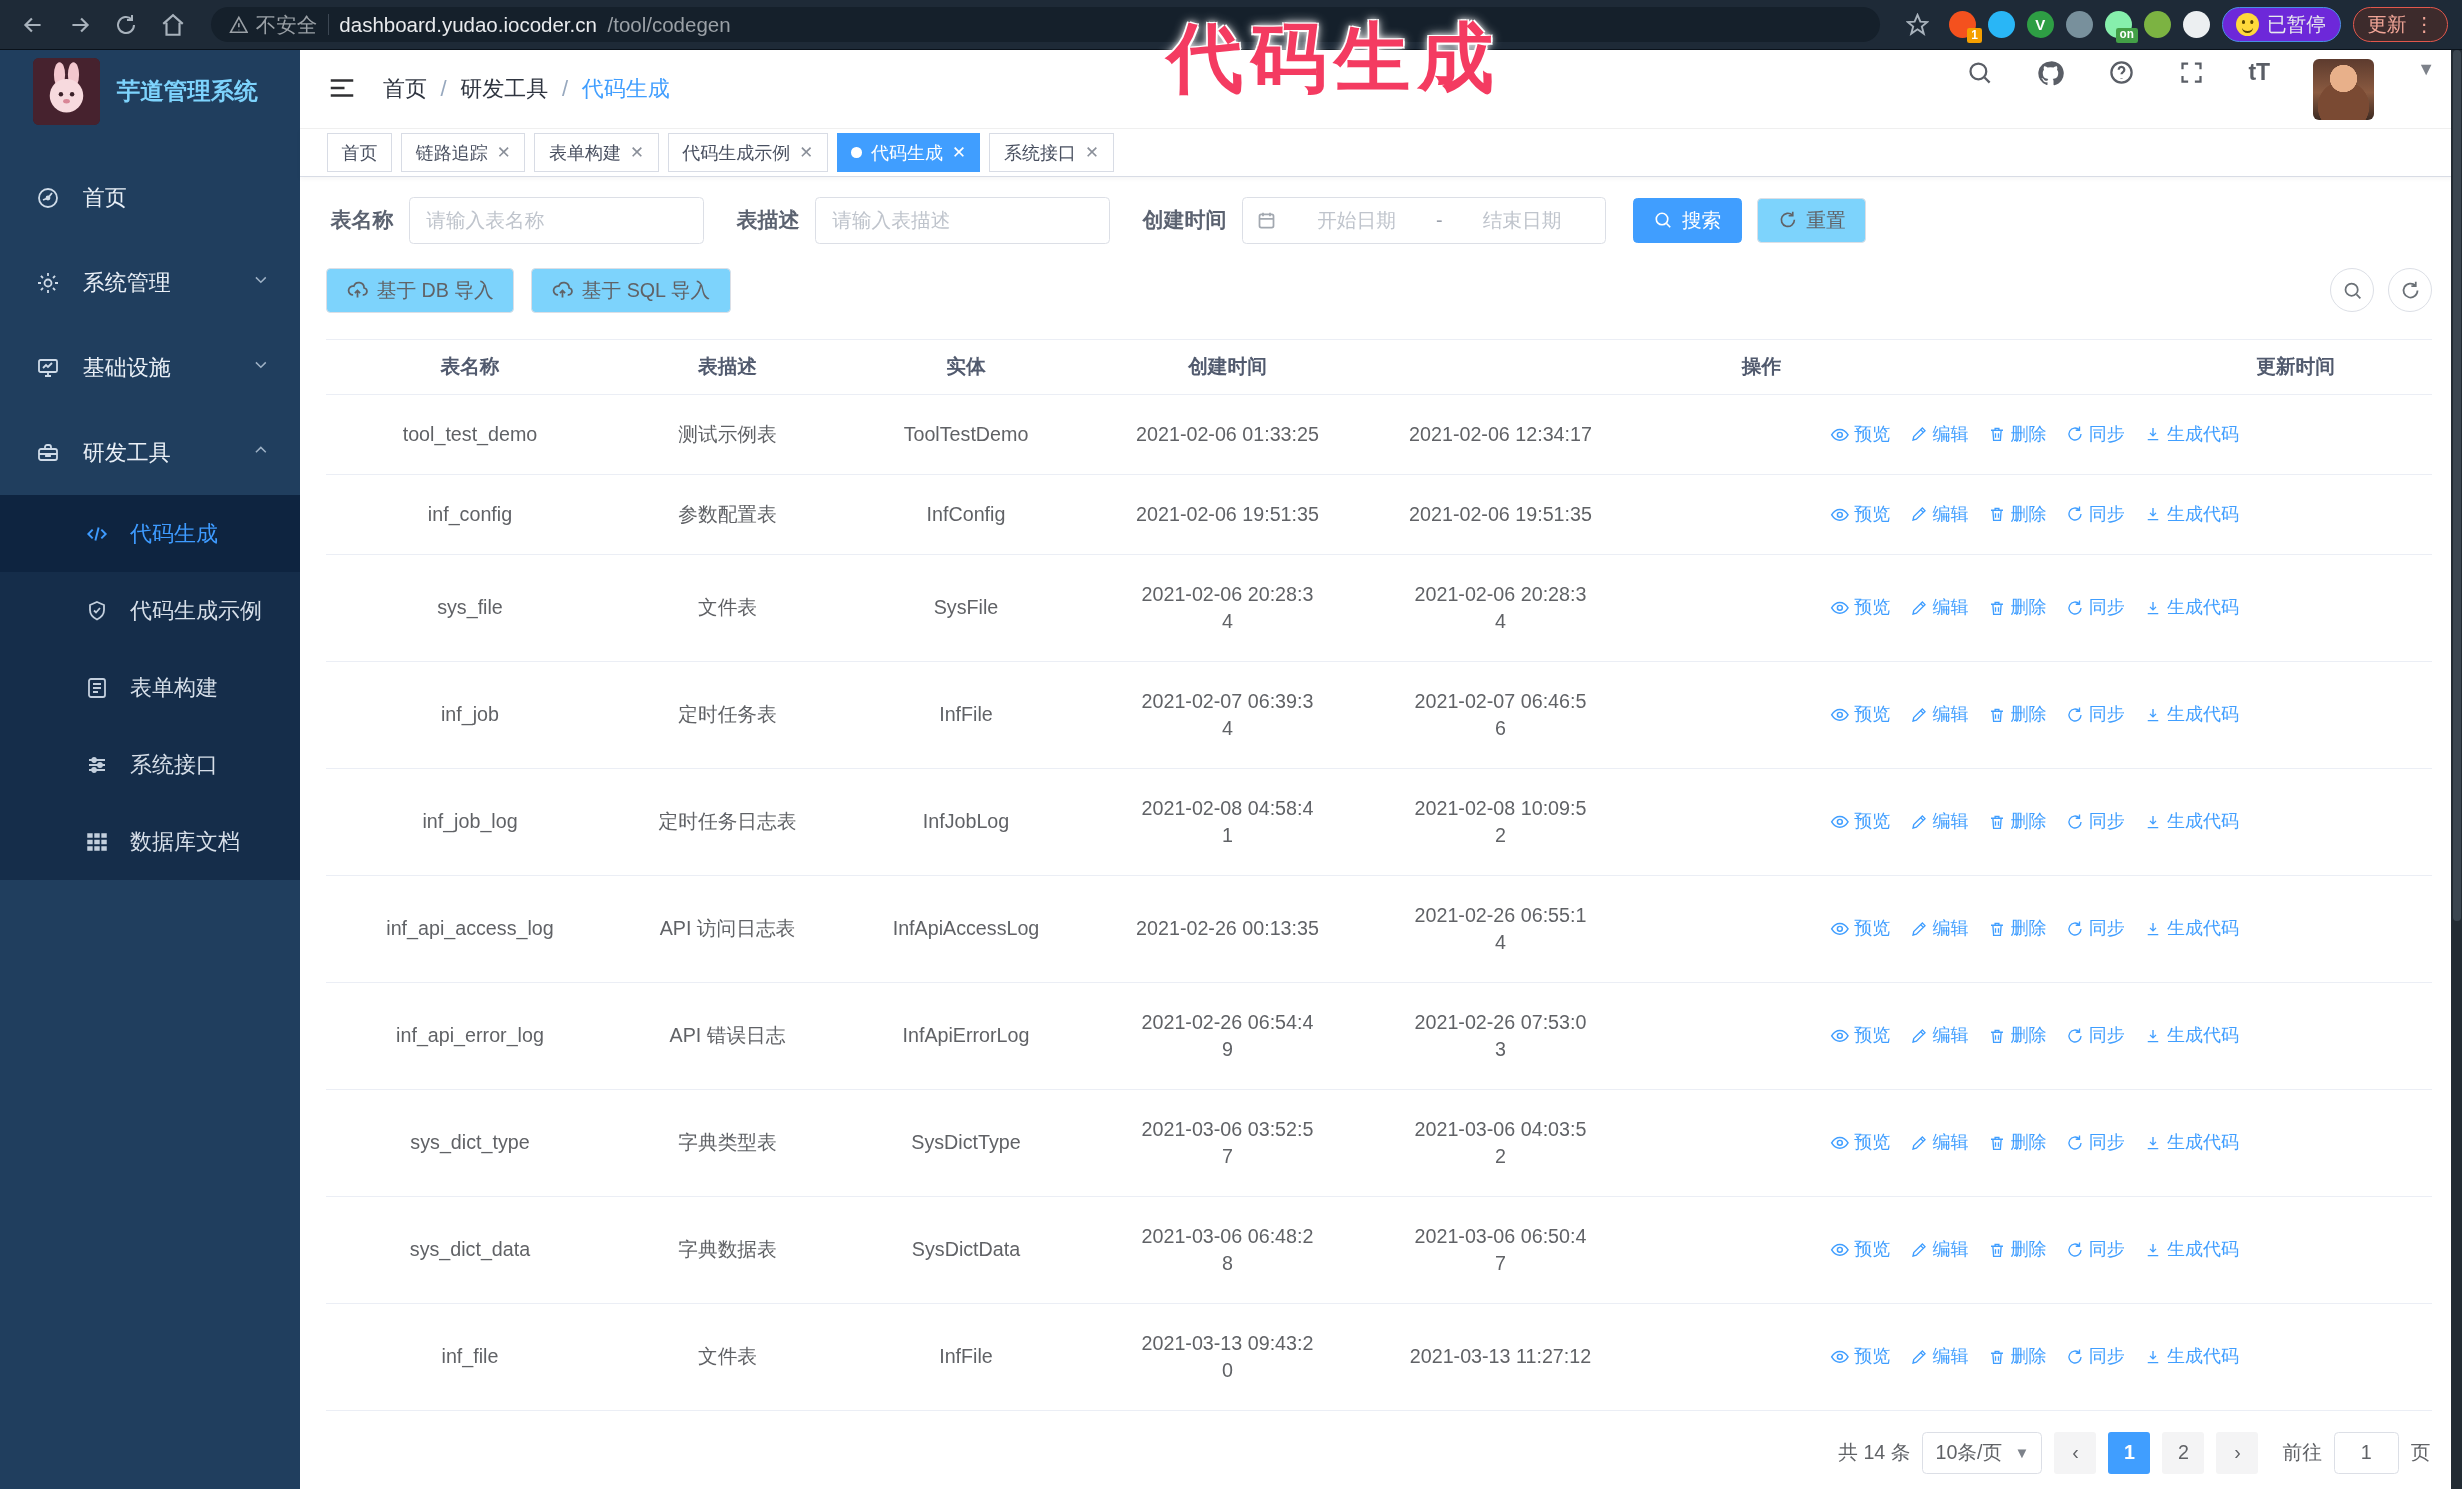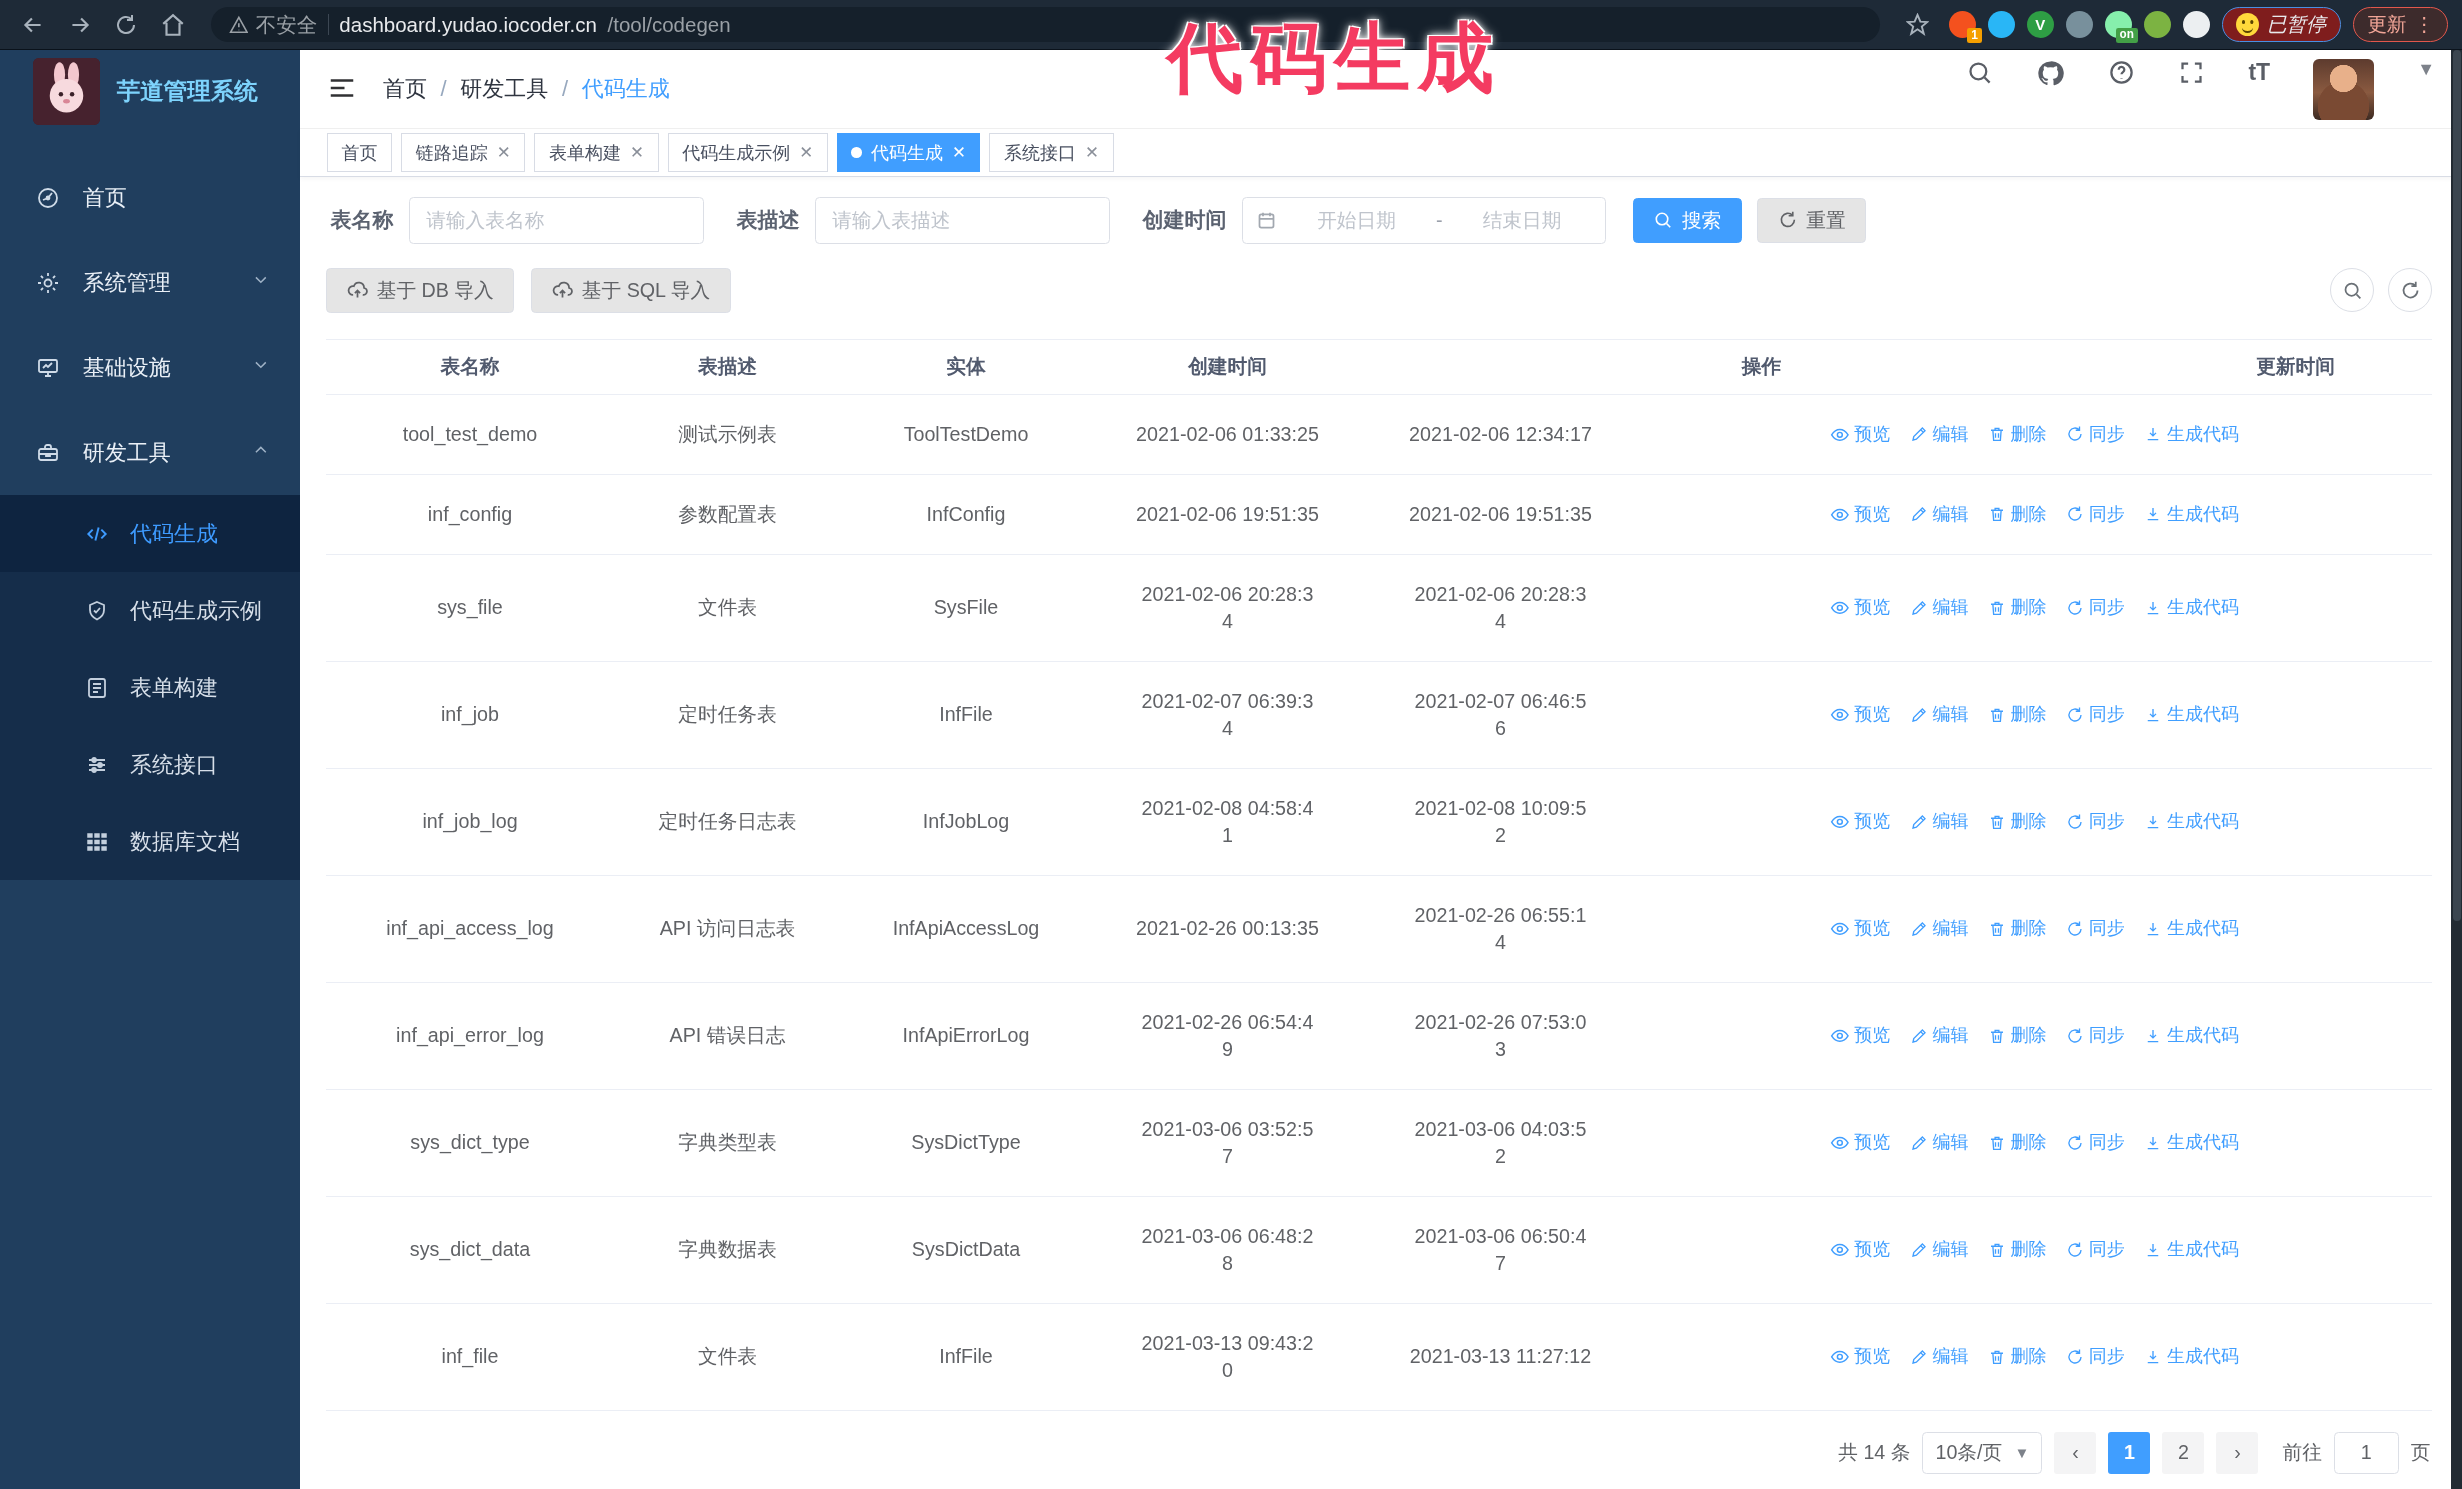--- a/index.html
+++ b/index.html
@@ -13,21 +13,21 @@
   .urlbar { flex:1; height:35px; background:#15202b; border-radius:17.4px; display:flex; align-items:center; padding:0 18px; gap:10.6px; margin:0 10.6px; min-width:0; }
   .urlbar .warn { color:#9aa0a6; display:flex; align-items:center; gap:7.6px; font-size:20.5px; white-space:nowrap; }
   .urlbar .sep { width:0.8px; height:21px; background:#3c4753; }
   .url-host { color:#e8eaed; font-size:20.5px; white-space:nowrap; }
   .url-path { color:#9aa0a6; font-size:20.5px; white-space:nowrap; }
   .ext-row { display:flex; align-items:center; gap:12px; flex:0 0 auto; }
   .ext { position:relative; width:27px; height:27px; border-radius:50%; display:flex; align-items:center; justify-content:center; font-size:15px; font-weight:700; color:#fff; }
   .ext .badge { position:absolute; right:-6px; bottom:-4.5px; background:#f59f00; color:#fff; font-size:12px; line-height:1; padding:1.5px 3.8px; border-radius:2.3px; font-weight:700; }
   .ext .badge.green { background:#43a047; }
   .pill { height:35px; border-radius:17.4px; display:flex; align-items:center; gap:7.6px; padding:0 13.6px; font-size:19.7px; white-space:nowrap; }
-  .pill-paused { border:1.5px solid #4a8fe2; color:#e8eaed; background:#7f1d1d;font-style:italic; }
+  .pill-paused { border:1.5px solid #4a8fe2; color:#e8eaed; background:#6d28d9; }
   .pill-update { border:1.5px solid #e2574c; color:#f0a496; background:#3d2b2c; }
   .face { width:23px; height:23px; border-radius:50%; background:#ffd93b; position:relative; }
   .face:before { content:""; position:absolute; left:5.3px; top:6.8px; width:3.8px; height:3.8px; border-radius:50%; background:#5a4500; box-shadow:8.3px 0 0 #5a4500; }
   .face:after { content:""; position:absolute; left:6px; top:13px; width:10.6px; height:5.3px; border-bottom:2.3px solid #5a4500; border-radius:0 0 7.6px 7.6px; }
   .dots3 { font-size:19.7px; color:#f0a496; letter-spacing:0; }
 
   
   .app { display:flex; height:1440px; }
   .sidebar { width:300px; background:#203e5e; color:#e4ebf3; flex:0 0 auto; display:flex; flex-direction:column; }
   .logo-row { height:82px; display:flex; align-items:center; padding-left:33px; gap:16.7px; }
@@ -73,21 +73,21 @@
   .content { flex:1; padding:19.7px 30px 0 26px; display:flex; flex-direction:column; min-width:0; }
   .filter-row { display:flex; align-items:center; gap:15px; }
   .f-label { font-size:21px; color:#5b6270; font-weight:700; white-space:nowrap; margin-left:18px; }
   .f-label:first-child { margin-left:4.5px; }
   .f-input { height:47px; border:0.8px solid #dcdfe6; border-radius:4.5px; padding:0 16.7px; font-size:19.7px; color:#606266; font-family:inherit; }
   .f-input::placeholder { color:#bfc4cc; }
   .inp-name, .inp-desc { width:295px; }
   .daterange { width:364px; height:47px; border:0.8px solid #dcdfe6; border-radius:4.5px; display:flex; align-items:center; padding:0 13.6px; gap:10.6px; color:#bfc4cc; font-size:19.7px; }
   .daterange .dr-sep { color:#9aa0ab; flex:0 0 auto; }
   .daterange .ph { flex:1; text-align:center; white-space:nowrap; }
-  .btn { height:45px; border-radius:4.5px; display:inline-flex; align-items:center; gap:9px; padding:0 19.7px; font-size:19.7px; cursor:pointer; border:0.8px solid #dcdfe6; background:#e5e5e5; color:#606266; white-space:nowrap; }
+  .btn { height:45px; border-radius:4.5px; display:inline-flex; align-items:center; gap:9px; padding:0 19.7px; font-size:19.7px; cursor:pointer; border:0.8px solid #dcdfe6; background:#7dd3fc; color:#606266; white-space:nowrap; }
   .btn-primary { background:#409eff; border-color:#409eff; color:#fff; }
   .toolbar-row { margin-top:24px; display:flex; align-items:center; gap:16.7px; }
   .toolbar-right { margin-left:auto; display:flex; gap:13.6px; }
   .circle-btn { width:44px; height:44px; border-radius:50%; border:0.8px solid #dcdfe6; background:#fff; color:#6a7076; display:flex; align-items:center; justify-content:center; cursor:pointer; }
 
   
   .table { margin-top:26px; width:100%; font-size:19.7px; color:#606266; }
   .t-row { display:flex; border-bottom:0.8px solid #ebeef5; align-items:center; }
   .t-head { border-top:0.8px solid #ebeef5; font-weight:700; color:#515a6e; }
   .t-head .t-cell { padding:13.6px 0; }

